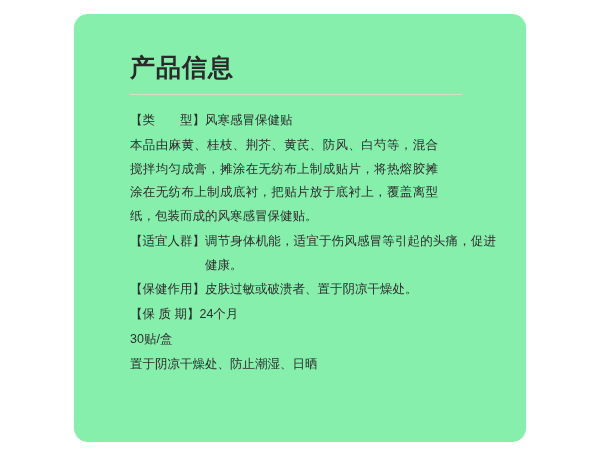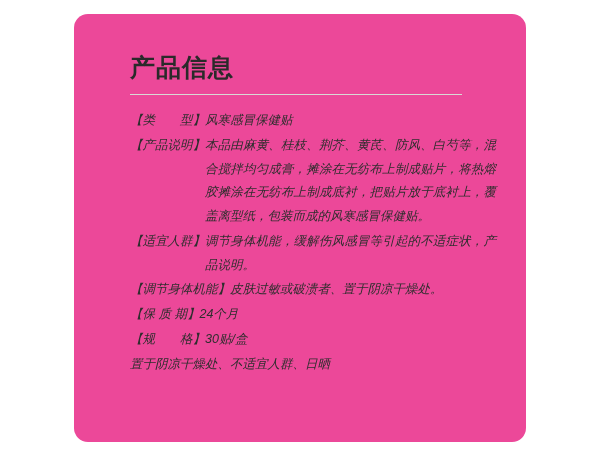--- a/index.html
+++ b/index.html
@@ -19,21 +19,21 @@
     background: #ffffff;
     box-sizing: border-box;
     overflow: hidden;
   }
   .card {
     position: absolute;
     left: 74px;
     top: 14px;
     width: 452px;
     height: 428px;
-    background: #ec4899;
+    background: #86efac;
     border-radius: 14px;
     box-sizing: border-box;
   }
   .card-inner {
     position: absolute;
     left: 56px;
     top: 38px;
     right: 30px;
   }
   .title {
@@ -53,21 +53,20 @@
   .rows {
     display: block;
   }
   .row {
     display: flex;
     align-items: flex-start;
     font-size: 12.5px;
     color: #2e2e2e;
     line-height: 1.9;
     margin-bottom: 1px;
-    font-style: italic;
   }
   .row-label {
     white-space: nowrap;
     flex: 0 0 auto;
   }
   .row-value {
     flex: 1 1 auto;
     text-align: justify;
   }
   .row-multiline .row-value {
@@ -83,45 +82,43 @@
       <h1 class="title">产品信息</h1>
       <div class="divider"></div>
       <div class="rows">
 
         <div class="row">
           <span class="row-label">【类　　型】</span>
           <span class="row-value">风寒感冒保健贴</span>
         </div>
 
         <div class="row row-multiline">
-          <span class="row-label">【产品说明】</span>
           <span class="row-value">本品由麻黄、桂枝、荆芥、黄芪、防风、白芍等，混合搅拌均匀成膏，摊涂在无纺布上制成贴片，将热熔胶摊涂在无纺布上制成底衬，把贴片放于底衬上，覆盖离型纸，包装而成的风寒感冒保健贴。</span>
         </div>
 
         <div class="row row-multiline">
           <span class="row-label">【适宜人群】</span>
-          <span class="row-value">调节身体机能，缓解伤风感冒等引起的不适症状，产品说明。</span>
+          <span class="row-value">调节身体机能，适宜于伤风感冒等引起的头痛，促进健康。</span>
         </div>
 
 
         <div class="row">
-          <span class="row-label">【调节身体机能】</span>
+          <span class="row-label">【保健作用】</span>
           <span class="row-value">皮肤过敏或破溃者、置于阴凉干燥处。</span>
         </div>
 
         <div class="row">
           <span class="row-label">【保 质 期】</span>
           <span class="row-value">24个月</span>
         </div>
 
         <div class="row">
-          <span class="row-label">【规　　格】</span>
           <span class="row-value">30贴/盒</span>
         </div>
 
         <div class="row">
-          <span class="row-value">置于阴凉干燥处、不适宜人群、日晒</span>
+          <span class="row-value">置于阴凉干燥处、防止潮湿、日晒</span>
         </div>
 
       </div>
     </div>
   </div>
 </div>
 
 </body></html>

